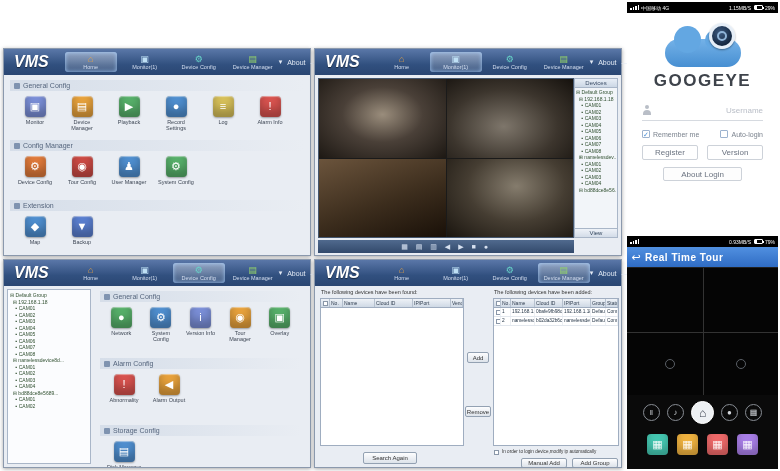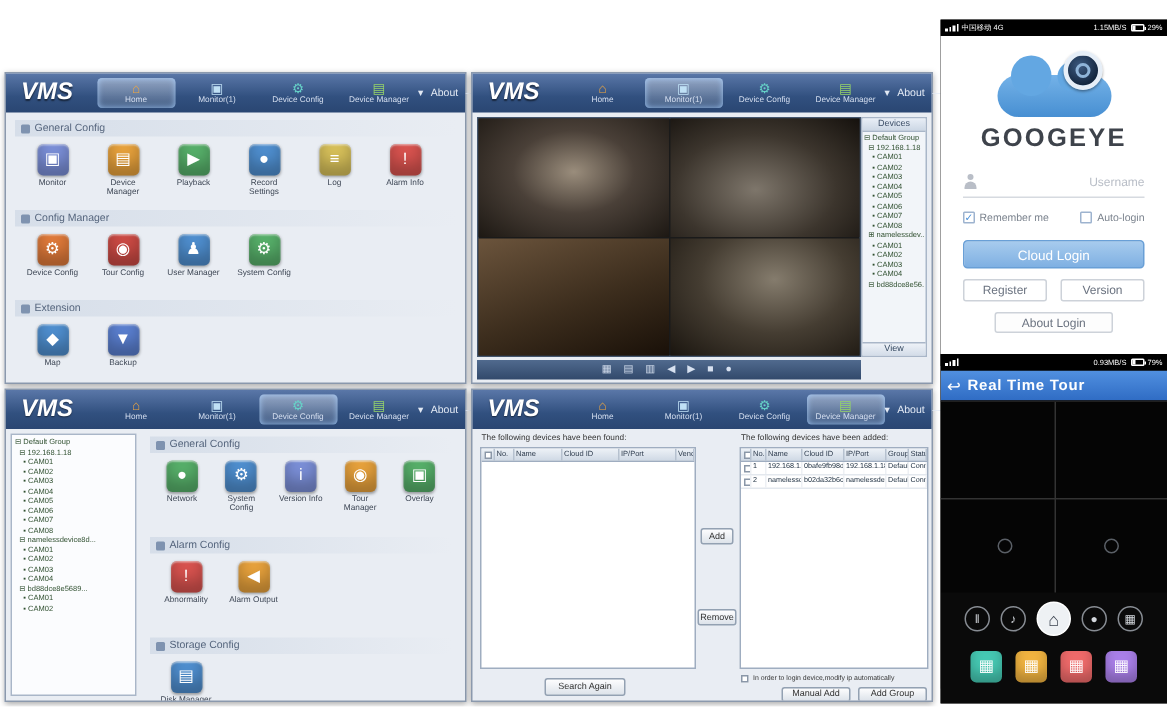--- a/index.html
+++ b/index.html
@@ -422,21 +422,21 @@
       <div class="btn" style="left:48px;top:166px;width:54px;height:12px;">Search Again</div>
       <div class="dm-note" style="left:178px;top:163px;width:128px;">
         <span class="cb-sm"></span>
         <span>In order to login device,modify ip automatically</span>
       </div>
       <div class="btn" style="left:206px;top:172px;width:46px;height:10px;">Manual Add</div>
       <div class="btn" style="left:257px;top:172px;width:46px;height:10px;">Add Group</div>
     </div>
   </div>
 
-  <div class="phone" style="left:627px;top:13px;width:151px;height:231px;">
+  <div class="phone" style="left:627px;top:2px;width:151px;height:231px;">
     <div class="pstatus">
       <span class="psig">
           <i style="height:2px"></i>
           <i style="height:3px"></i>
           <i style="height:4px"></i>
           <i style="height:5px"></i>
         </span>
       <span>中国移动 4G</span>
       <span class="sp"></span>
       <span>1.15MB/S</span>
@@ -456,21 +456,20 @@
       <div class="cbrow">
         <label>
             <span class="cb">✓</span>
             <span>Remember me</span>
           </label>
         <label>
             <span class="cb"></span>
             <span>Auto-login</span>
           </label>
       </div>
-      <div class="cloud-btn">Cloud Login</div>
       <div class="rm-row">
         <div class="wbtn">Register</div>
         <div class="wbtn">Version</div>
       </div>
       <div class="local-btn">About Login</div>
     </div>
   </div>
 
   <div class="phone" style="left:627px;top:236px;width:151px;height:233px;">
     <div class="pstatus">

